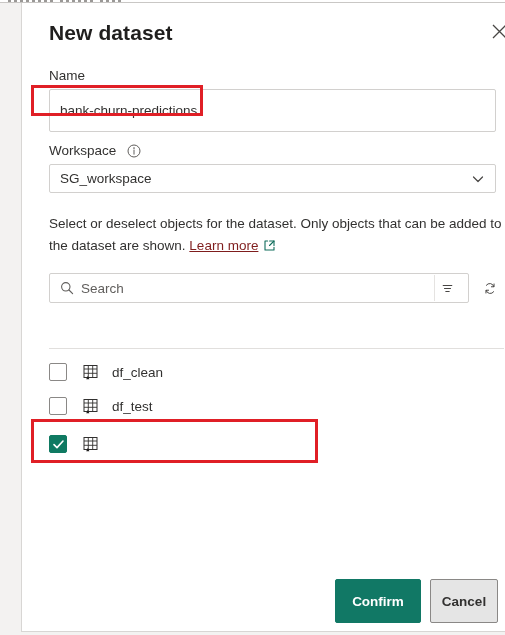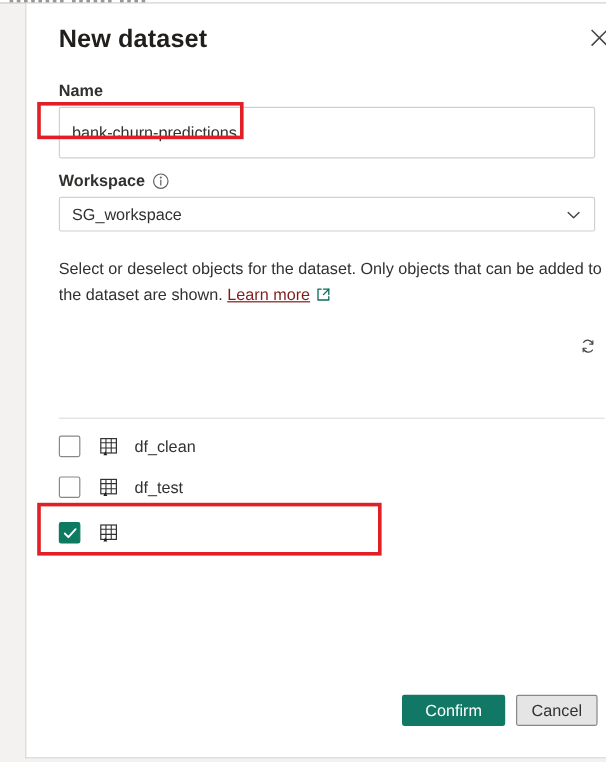--- a/index.html
+++ b/index.html
@@ -41,21 +41,21 @@
     position: absolute; left: 462px; top: 13px;
     width: 30px; height: 30px;
     display: flex; align-items: center; justify-content: center;
     background: transparent; border: none; cursor: pointer;
   }
   .close-btn svg { display: block; }
 
   
   .field-label {
     position: absolute;
-    font-size: 13.5px; color: #323130; font-weight: 700;
+    font-size: 13.5px; color: #323130; font-weight: 400;
   }
 
   
   .txt-input {
     position: absolute;
     background: #ffffff;
     border: 1px solid #d2d0ce;
     border-radius: 2px;
     font-size: 13.5px;
     color: #323130;
@@ -152,26 +152,27 @@
   .item-label { margin-left: 12px; }
 
   .divider {
     position: absolute; left: 27px; width: 455px; height: 1px;
     background: #e1dfdd;
   }
 
   
   .btn {
     position: absolute;
-    height: 26px;
+    height: 44px;
     border-radius: 2px;
     font-size: 13.5px;
     font-family: inherit;
     display: flex; align-items: center; justify-content: center;
     cursor: pointer;
+    font-weight: bold;
   }
   .btn-primary {
     background: #117865; border: 1px solid #117865; color: #ffffff;
     left: 313px; top: 576px; width: 86px;
   }
   .btn-secondary {
     background: #e5e5e5; border: 1px solid #8a8886; color: #323130;
     left: 408px; top: 576px; width: 68px;
   }
 
@@ -244,20 +245,34 @@
     <span>Select or deselect objects for the dataset. Only objects that can be added to the dataset are shown.</span>
     <a>Learn more</a><span class="ext-ico">
       <svg width="13" height="13" viewBox="0 0 13 13">
         <path d="M4.6 2 L2 2 L2 11 L11 11 L11 8.2" fill="none" stroke="#0f6c5b" stroke-width="1.1" stroke-linecap="round" stroke-linejoin="round"></path>
         <path d="M6.6 2 L11 2 L11 6.4" fill="none" stroke="#0f6c5b" stroke-width="1.1" stroke-linecap="round" stroke-linejoin="round"></path>
         <path d="M11 2 L6.5 6.5" fill="none" stroke="#0f6c5b" stroke-width="1.1" stroke-linecap="round"></path>
       </svg>
     </span>
   </div>
 
+  <div class="search-box">
+    <span class="s-ico">
+      <svg width="14" height="14" viewBox="0 0 14 14">
+        <circle cx="5.8" cy="5.8" r="4.2" fill="none" stroke="#605e5c" stroke-width="1.1"></circle>
+        <path d="M9 9 L12.6 12.6" stroke="#605e5c" stroke-width="1.1" stroke-linecap="round"></path>
+      </svg>
+    </span>
+    <input type="text" placeholder="Search" style="">
+    <button class="filter-btn">
+      <svg width="15" height="15" viewBox="0 0 15 15">
+        <path d="M2.5 4 H12.5 M4 7.5 H11 M5.5 11 H9.5" stroke="#484644" stroke-width="1.2" stroke-linecap="round"></path>
+      </svg>
+    </button>
+  </div>
 
   <button class="refresh-btn">
     <svg width="17" height="17" viewBox="0 0 17 17">
       <path d="M13.2 6.2 A5.2 5.2 0 0 0 4 4.6" fill="none" stroke="#484644" stroke-width="1.2" stroke-linecap="round"></path>
       <path d="M3.8 10.8 A5.2 5.2 0 0 0 13 12.4" fill="none" stroke="#484644" stroke-width="1.2" stroke-linecap="round"></path>
       <path d="M13.4 3 L13.4 6.4 L10.2 6.4" fill="none" stroke="#484644" stroke-width="1.2" stroke-linecap="round" stroke-linejoin="round"></path>
       <path d="M3.6 14 L3.6 10.6 L6.8 10.6" fill="none" stroke="#484644" stroke-width="1.2" stroke-linecap="round" stroke-linejoin="round"></path>
     </svg>
   </button>
 

